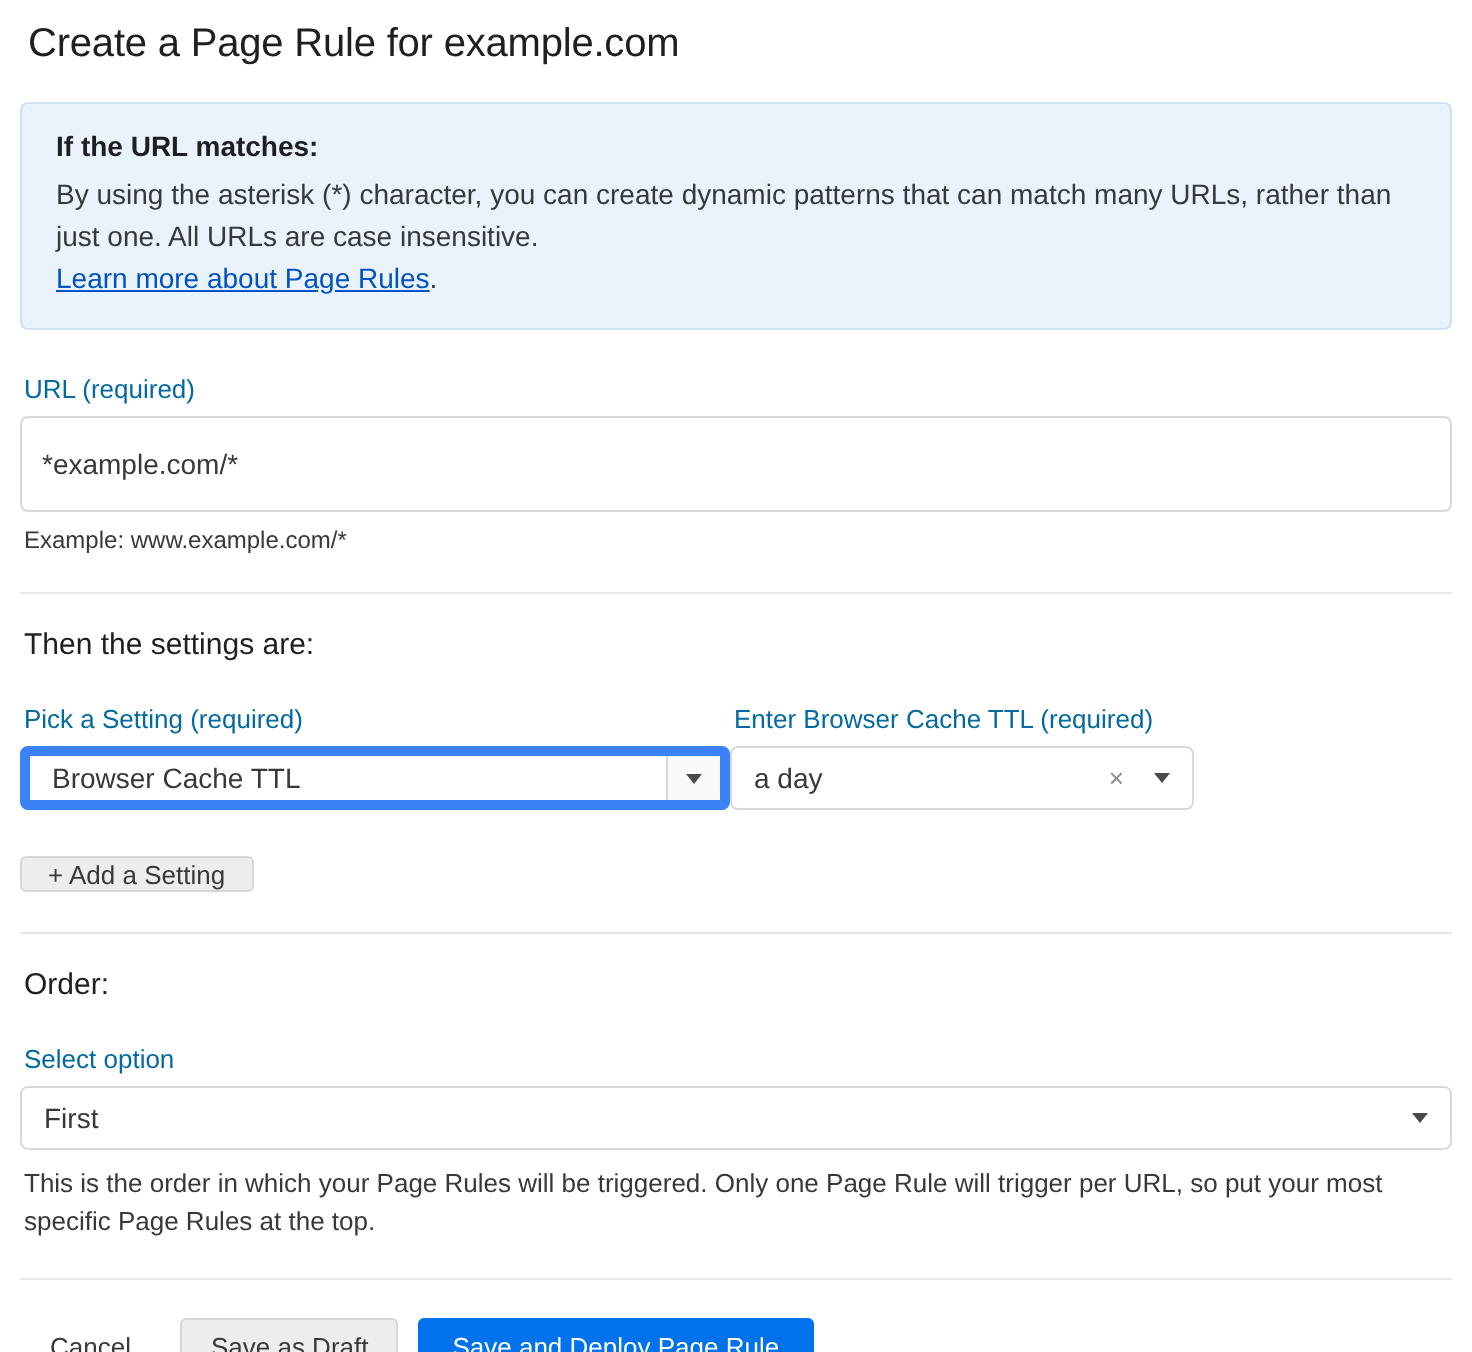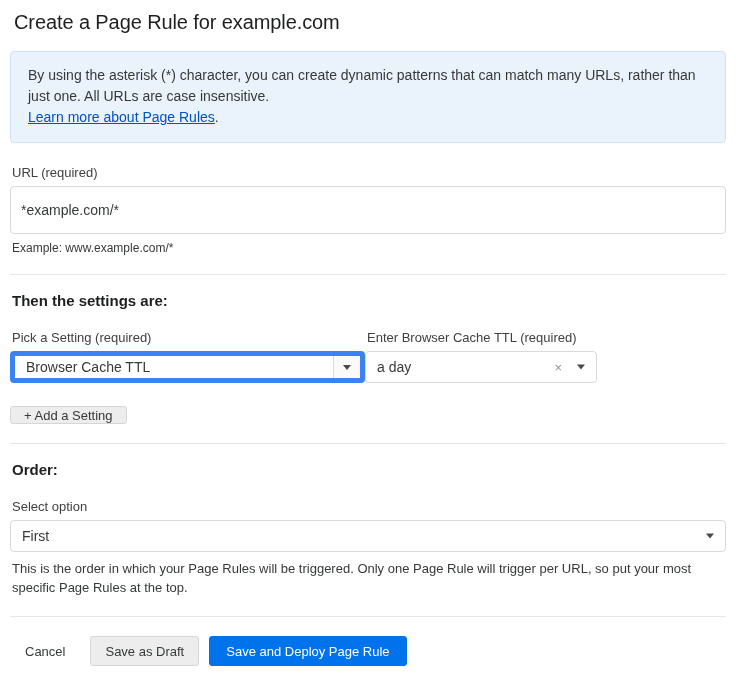--- a/index.html
+++ b/index.html
@@ -48,21 +48,21 @@
   }
   .callout-link {
     color: #0051c3;
     text-decoration: underline;
     cursor: pointer;
   }
 
   
   .field-label {
     font-size: 13px;
-    color: #404040;
+    color: #0369a1;
     margin: 0 0 6px 2px;
   }
   .field-hint {
     font-size: 12px;
     color: #36393a;
     margin-top: 7px;
     margin-left: 2px;
   }
 
   .url-block { margin-top: 22px; }
@@ -81,21 +81,21 @@
   }
 
   hr.sep {
     border: none;
     border-top: 1px solid #e6e6e6;
     margin: 19px 0 0 0;
   }
 
   .section-title {
     font-size: 15px;
-    font-weight: bold;
+    font-weight: normal;
     color: #1d1f20;
     margin: 17px 0 0 2px;
   }
 
   
   .settings-row {
     display: flex;
     margin-top: 21px;
   }
   .setting-col-1 { width: 355px; }
@@ -244,20 +244,21 @@
   }
 </style>
 </head>
 <body>
 
 <div class="page">
 
   <h1 class="page-title">Create a Page Rule for example.com</h1>
 
   <div class="callout">
+    <div class="callout-title">If the URL matches:</div>
     <div class="callout-body">
       <span>By using the asterisk (*) character, you can create dynamic patterns that can match many URLs, rather than just one. All URLs are case insensitive.</span>
       <br>
       <a class="callout-link">Learn more about Page Rules</a><span>.</span>
     </div>
   </div>
 
   <div class="url-block">
     <div class="field-label">URL (required)</div>
     <input class="text-input" type="text" value="*example.com/*" style="">

